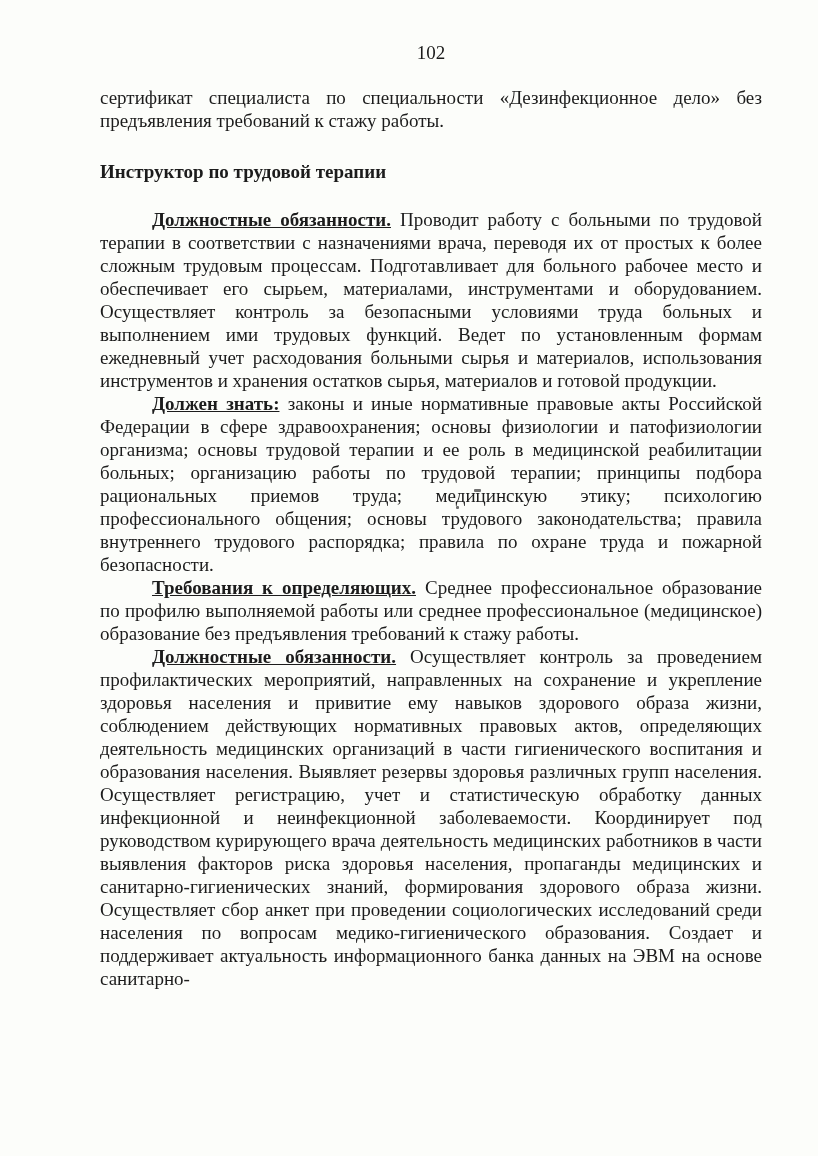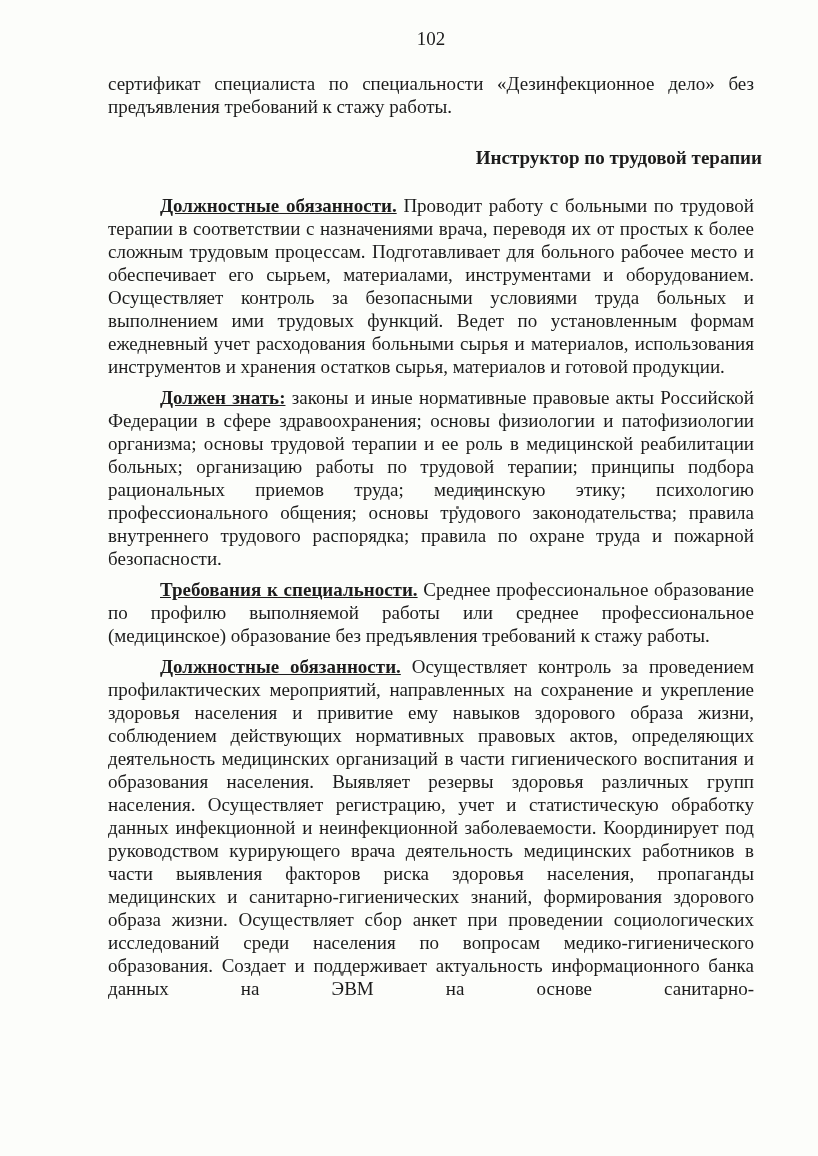--- a/index.html
+++ b/index.html
@@ -12,40 +12,40 @@
     font-family: "Liberation Serif", "DejaVu Serif", serif;
     color: #1c1c1c;
   }
   .text-block {
     position: absolute;
     left: 100px;
     top: 0;
     width: 662px;
   }
   .pagenum {
-    padding-top: 29px;
+    padding-top: 43px;
     text-align: center;
     font-size: 19px;
     line-height: 20px;
   }
   p {
-    margin: 8px;
+    margin: 0;
     font-size: 19px;
     line-height: 23px;
     text-align: justify;
   }
   .intro { margin-top: 23px; }
   .para { text-indent: 52px; }
   .para b { font-weight: bold; text-decoration: underline; }
   .cutoff { text-align-last: justify; }
   h2.heading {
     font-size: 19px;
     line-height: 23px;
     font-weight: bold;
-    text-align: right;
+    text-align: left;
     margin: 28px 0 25px 0;
   }
   h2.heading-2 { margin: 16px 0 25px 0; }
   .speck {
     position: absolute;
     background: #6f6f6f;
     border-radius: 1px;
   }
   .speck-dash { left: 474px; top: 489px; width: 7px; height: 3px; }
   .speck-dot  { left: 456px; top: 506px; width: 3px; height: 3px; }
@@ -59,21 +59,21 @@
     <div class="pagenum">102</div>
 
     <p class="intro">сертификат специалиста по специальности «Дезинфекционное дело» без предъявления требований к стажу работы.</p>
 
     <h2 class="heading">Инструктор по трудовой терапии</h2>
 
     <p class="para"><b>Должностные обязанности.</b> <span>Проводит работу с больными по трудовой терапии в соответствии с назначениями врача, переводя их от простых к более сложным трудовым процессам. Подготавливает для больного рабочее место и обеспечивает его сырьем, материалами, инструментами и оборудованием. Осуществляет контроль за безопасными условиями труда больных и выполнением ими трудовых функций. Ведет по установленным формам ежедневный учет расходования больными сырья и материалов, использования инструментов и хранения остатков сырья, материалов и готовой продукции.</span></p>
 
     <p class="para"><b>Должен знать:</b> <span>законы и иные нормативные правовые акты Российской Федерации в сфере здравоохранения; основы физиологии и патофизиологии организма; основы трудовой терапии и ее роль в медицинской реабилитации больных; организацию работы по трудовой терапии; принципы подбора рациональных приемов труда; медицинскую этику; психологию профессионального общения; основы трудового законодательства; правила внутреннего трудового распорядка; правила по охране труда и пожарной безопасности.</span></p>
 
-    <p class="para"><b>Требования к специальности.</b> <span>Среднее профессиональное образование по профилю выполняемой работы или среднее профессиональное (медицинское) образование без предъявления требований к стажу работы.</span></p>
+    <p class="para"><b>Требования к определяющих.</b> <span>Среднее профессиональное образование по профилю выполняемой работы или среднее профессиональное (медицинское) образование без предъявления требований к стажу работы.</span></p>
 
 
     <p class="para cutoff"><b>Должностные обязанности.</b> <span>Осуществляет контроль за проведением профилактических мероприятий, направленных на сохранение и укрепление здоровья населения и привитие ему навыков здорового образа жизни, соблюдением действующих нормативных правовых актов, определяющих деятельность медицинских организаций в части гигиенического воспитания и образования населения. Выявляет резервы здоровья различных групп населения. Осуществляет регистрацию, учет и статистическую обработку данных инфекционной и неинфекционной заболеваемости. Координирует под руководством курирующего врача деятельность медицинских работников в части выявления факторов риска здоровья населения, пропаганды медицинских и санитарно-гигиенических знаний, формирования здорового образа жизни. Осуществляет сбор анкет при проведении социологических исследований среди населения по вопросам медико-гигиенического образования. Создает и поддерживает актуальность информационного банка данных на ЭВМ на основе санитарно-</span></p>
 
   </div>
 
   <div class="speck speck-dash"></div>
   <div class="speck speck-dot"></div>
 </div>
 

